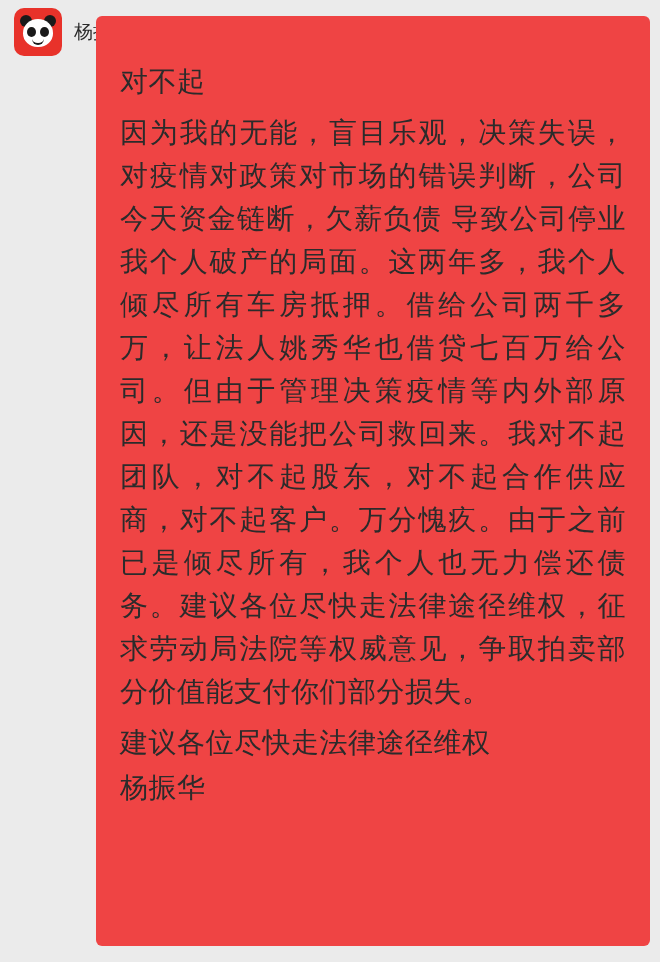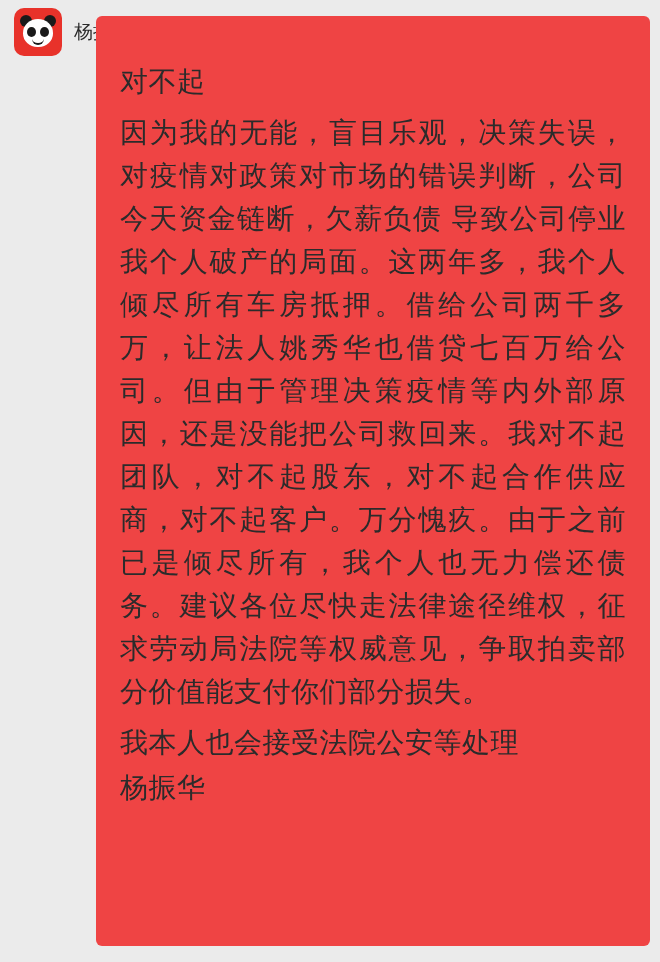--- a/index.html
+++ b/index.html
@@ -202,18 +202,18 @@
       <span class="tag-icon"></span>
       <span class="tag-label">拉新  复购</span>
     </div>
 
   </div>
 
   <div class="bubble">
     <div class="letter">
       <p class="short">对不起</p>
       <p>因为我的无能，盲目乐观，决策失误，对疫情对政策对市场的错误判断，公司今天资金链断，欠薪负债 导致公司停业我个人破产的局面。这两年多，我个人倾尽所有车房抵押。借给公司两千多万，让法人姚秀华也借贷七百万给公司。但由于管理决策疫情等内外部原因，还是没能把公司救回来。我对不起团队，对不起股东，对不起合作供应商，对不起客户。万分愧疚。由于之前已是倾尽所有，我个人也无力偿还债务。建议各位尽快走法律途径维权，征求劳动局法院等权威意见，争取拍卖部分价值能支付你们部分损失。</p>
-      <p class="short">我本人也会接受法院公安等处理</p>
+      <p class="short">建议各位尽快走法律途径维权</p>
       <p class="short sig">杨振华</p>
     </div>
   </div>
 
 </div>
 
 </body></html>

